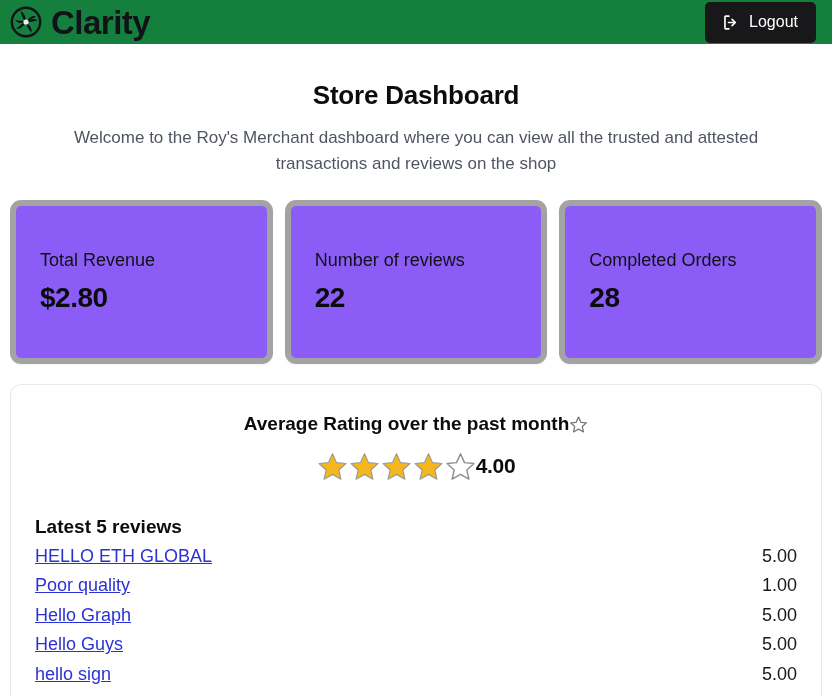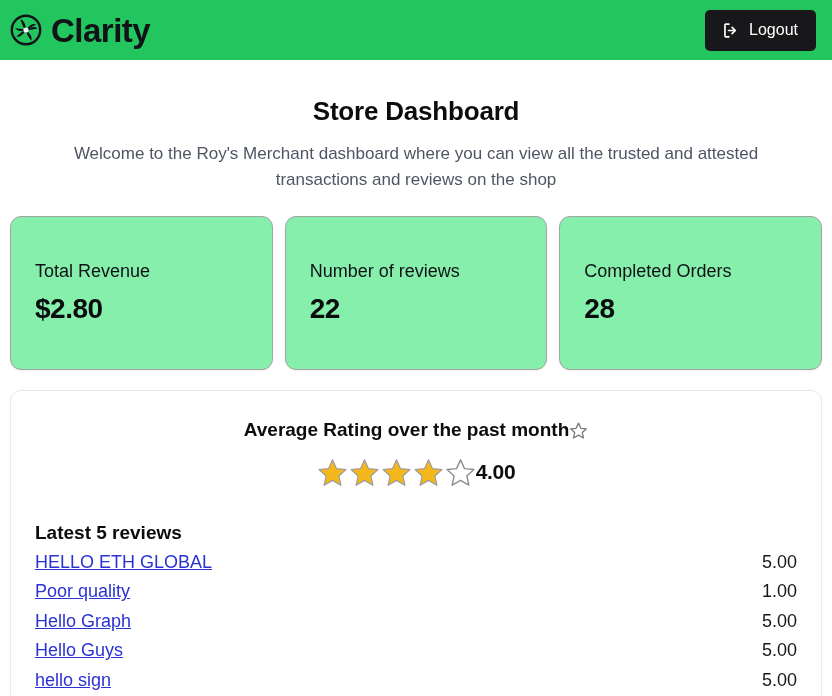--- a/index.html
+++ b/index.html
@@ -7,22 +7,22 @@
   html, body {
     width: 832px;
     height: 696px;
     background: #ffffff;
     font-family: "Liberation Sans", sans-serif;
     -webkit-font-smoothing: antialiased;
   }
 
   
   .topbar {
-    height: 60px;
-    background: #22c55e;
+    height: 44px;
+    background: #15803d;
     display: flex;
     align-items: center;
     justify-content: space-between;
     padding: 0 16px 0 10px;
   }
 
   .brand {
     display: flex;
     align-items: center;
     gap: 9px;
@@ -85,22 +85,22 @@
 
   
   .stats-row {
     display: flex;
     gap: 12px;
     margin-top: 22px;
   }
 
   .stat-card {
     flex: 1 1 0;
-    background: #86efac;
-    border: 1px solid #a3a3a3;
+    background: #8b5cf6;
+    border: 6px solid #a3a3a3;
     border-radius: 11px;
     box-shadow: 0 1px 2px rgba(16,24,40,0.05);
     padding: 44px 24px 44px 24px;
     min-height: 130px;
   }
 
   .stat-label {
     font-size: 18px;
     color: #0f1115;
     line-height: 1.2;

